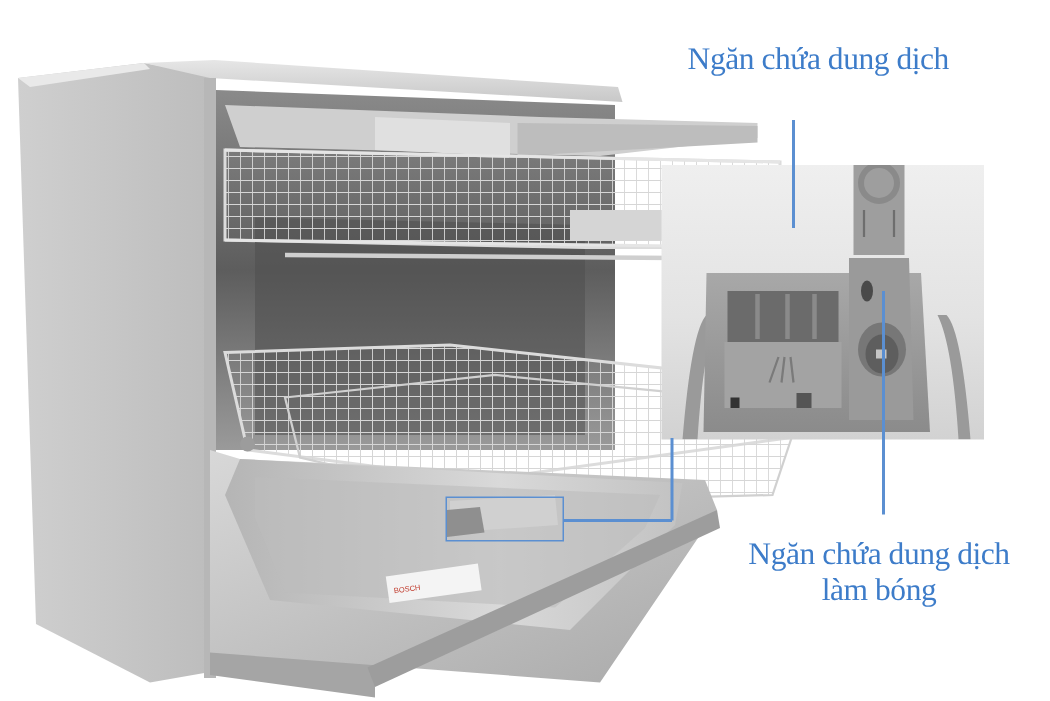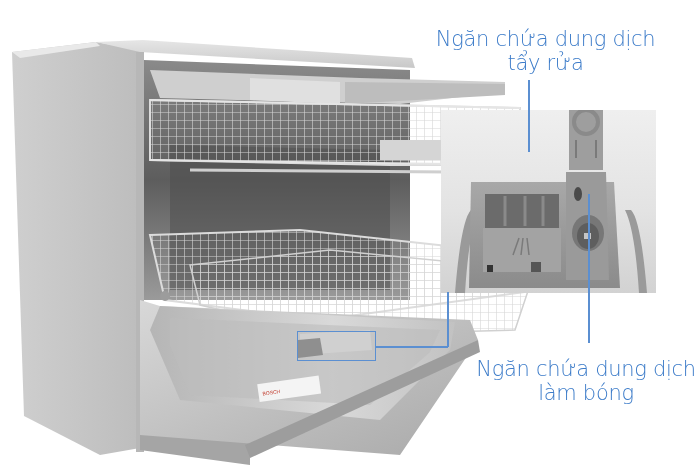--- a/index.html
+++ b/index.html
@@ -1,19 +1,19 @@
 <!DOCTYPE html>
 <html><head>
   <meta charset="utf-8">
   <style>
     html, body { margin: 0; padding: 0; background: #ffffff; }
     body { width: 700px; height: 467px; position: relative; overflow: hidden; font-family: "Liberation Sans", sans-serif; }
     .canvas { position: absolute; left: 0; top: 0; width: 700px; height: 467px; background: #ffffff; }
     .label { position: absolute; color: #3d7cc9; font-family: "DejaVu Sans", sans-serif; font-size: 21px; line-height: 24px; text-align: center; letter-spacing: -0.3px; font-weight: 300; }
-    .label span { display: block; }
+    .label span { display: block; font-family: Liberation Serif, serif; }
     .label-top { left: 418px; top: 27px; width: 255px; }
     .label-bottom { left: 466px; top: 357px; width: 240px; }
     .line { position: absolute; background: #5b8fd1; }
     .inset { position: absolute; left: 441px; top: 110px; width: 215px; height: 183px; background: linear-gradient(180deg,#efefef 0%,#e3e3e3 55%,#d2d2d2 100%); overflow: hidden; }
     .hl-box { position: absolute; left: 297px; top: 331px; width: 79px; height: 30px; border: 1.5px solid #5b8fd1; box-sizing: border-box; }
     svg { position: absolute; left: 0; top: 0; }
   </style>
 </head>
 <body>
 
@@ -137,19 +137,18 @@
     </svg>
   </div>
 
   <div class="line" style="left:528px; top:80px; width:1.5px; height:72px;"></div>
   <div class="line" style="left:588px; top:194px; width:1.5px; height:149px;"></div>
   <div class="line" style="left:447px; top:292px; width:1.5px; height:55px;"></div>
   <div class="line" style="left:376px; top:346px; width:72px; height:1.5px;"></div>
 
   <div class="label label-top">
     <span>Ngăn chứa dung dịch</span>
-    <span>tẩy rửa</span>
   </div>
   <div class="label label-bottom">
     <span>Ngăn chứa dung dịch</span>
     <span>làm bóng</span>
   </div>
 </div>
 
 </body></html>

